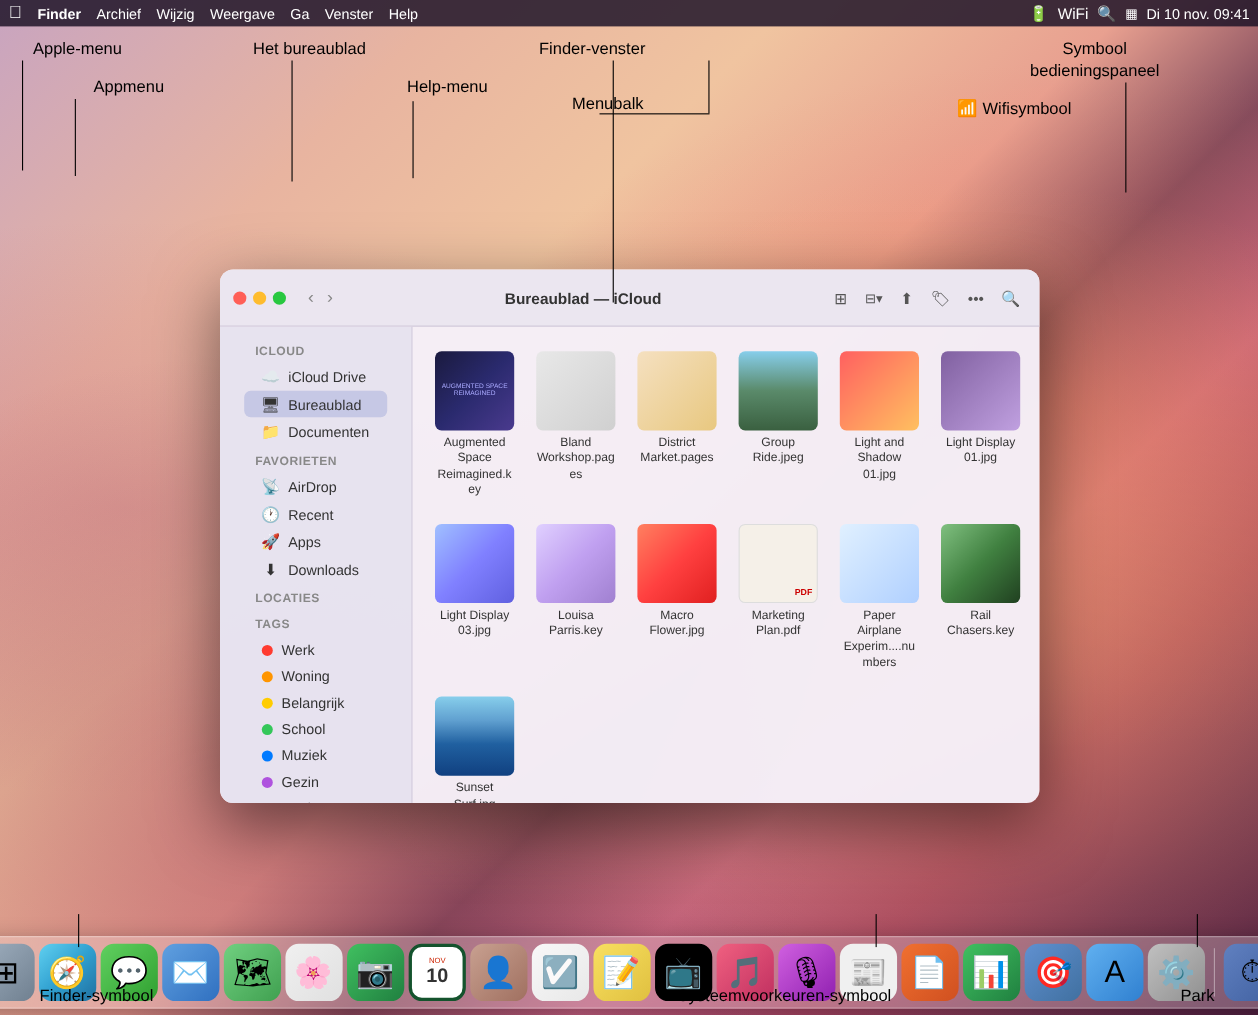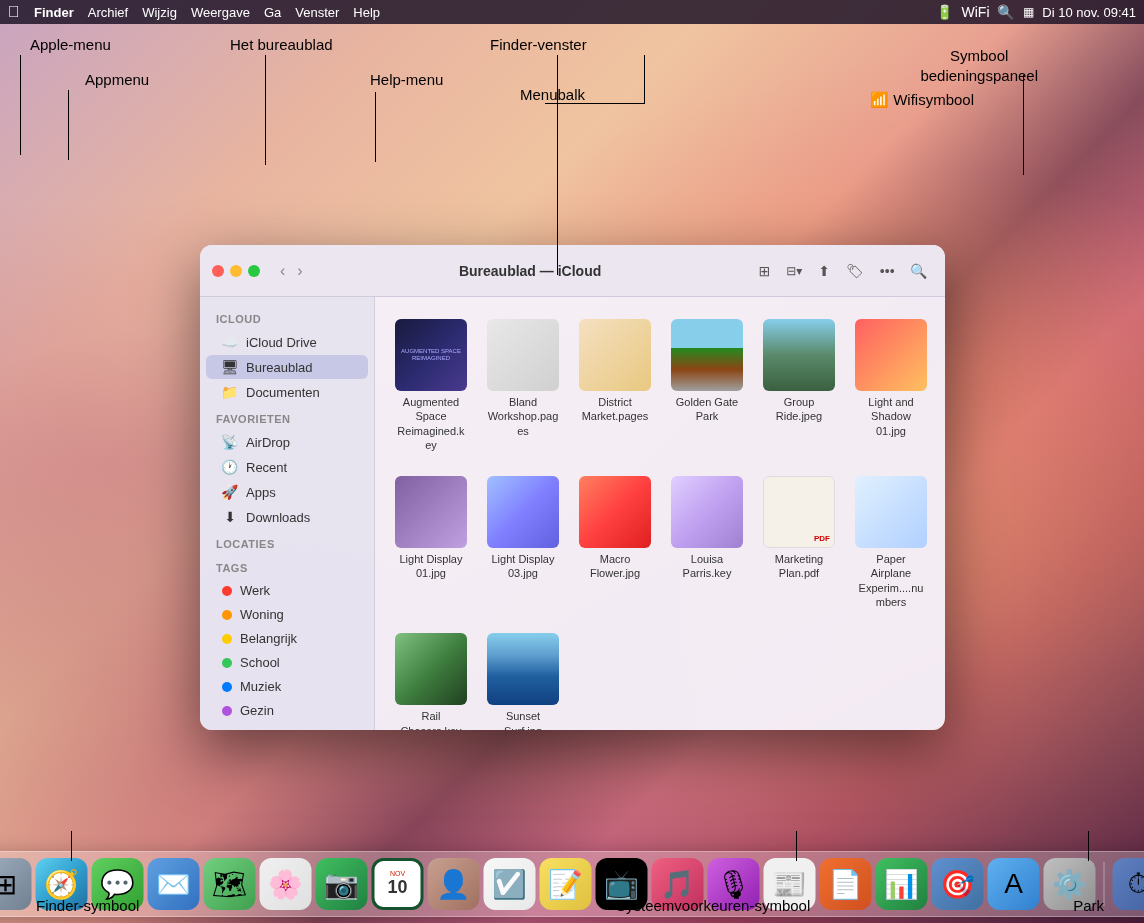--- a/index.html
+++ b/index.html
@@ -146,21 +146,21 @@
     
     .finder-sidebar {
       position: absolute;
       top: 52px;
       left: 0;
       width: 175px;
       bottom: 0;
       background: rgba(230,225,238,0.9);
       border-right: 1px solid rgba(200,190,210,0.6);
       overflow-y: auto;
-      padding: 8px 0;
+      padding: 8px 16px;
     }
 
     .sidebar-section-header {
       font-size: 11px;
       font-weight: 600;
       color: #888;
       padding: 8px 16px 4px;
       text-transform: uppercase;
       letter-spacing: 0.5px;
     }
@@ -445,21 +445,21 @@
 
   <div class="annot-text" style="left:230px; top:5px;">Het bureaublad</div>
   <div class="annot-line-v" style="left:265px; top:25px; height:110px;"></div>
 
   <div class="annot-text" style="left:370px; top:40px;">Help-menu</div>
   <div class="annot-line-v" style="left:375px; top:62px; height:70px;"></div>
 
   <div class="annot-text" style="left:490px; top:5px;">Finder-venster</div>
   <div class="annot-line-v" style="left:557px; top:25px; height:220px;"></div>
 
-  <div class="annot-text" style="right:106px; top:5px; text-align:center;margin-top:11px;">Symbool<br>bedieningspaneel</div>
+  <div class="annot-text" style="right:90px; top:5px; text-align:center;">Symbool<br>bedieningspaneel</div>
   <div class="annot-line-v" style="right:120px; top:45px; height:100px;"></div>
 
   <div class="annot-text" style="left:520px; top:55px;">Menubalk</div>
   <div class="annot-line-h" style="left:545px; top:73px; width:100px;"></div>
   <div class="annot-line-v" style="left:644px; top:25px; height:48px;"></div>
 
   <div class="annot-text" style="right:170px; top:60px;">📶 <span>Wifisymbool</span></div>
 </div>
 
 <div class="finder-window">
@@ -560,46 +560,42 @@
     </div>
       <div class="file-item">
       <div class="file-thumb thumb-bland"></div>
       <div class="file-name">Bland<br>Workshop.pages</div>
     </div>
       <div class="file-item">
       <div class="file-thumb thumb-district"></div>
       <div class="file-name">District<br>Market.pages</div>
     </div>
       <div class="file-item">
-      <div class="file-thumb thumb-golden"></div>
-      <div class="file-name">Golden Gate Park</div>
-    </div>
-      <div class="file-item">
       <div class="file-thumb thumb-group"></div>
       <div class="file-name">Group Ride.jpeg</div>
     </div>
       <div class="file-item">
       <div class="file-thumb thumb-light1"></div>
       <div class="file-name">Light and Shadow<br>01.jpg</div>
     </div>
       <div class="file-item">
       <div class="file-thumb thumb-light2"></div>
       <div class="file-name">Light Display<br>01.jpg</div>
     </div>
       <div class="file-item">
       <div class="file-thumb thumb-light3"></div>
       <div class="file-name">Light Display<br>03.jpg</div>
     </div>
       <div class="file-item">
+      <div class="file-thumb thumb-louisa"></div>
+      <div class="file-name">Louisa Parris.key</div>
+    </div>
+      <div class="file-item">
       <div class="file-thumb thumb-macro"></div>
       <div class="file-name">Macro Flower.jpg</div>
-    </div>
-      <div class="file-item">
-      <div class="file-thumb thumb-louisa"></div>
-      <div class="file-name">Louisa Parris.key</div>
     </div>
       <div class="file-item">
       <div class="file-thumb thumb-marketing"></div>
       <div class="file-name">Marketing Plan.pdf</div>
     </div>
       <div class="file-item">
       <div class="file-thumb thumb-paper"></div>
       <div class="file-name">Paper Airplane<br>Experim....numbers</div>
     </div>
       <div class="file-item">

